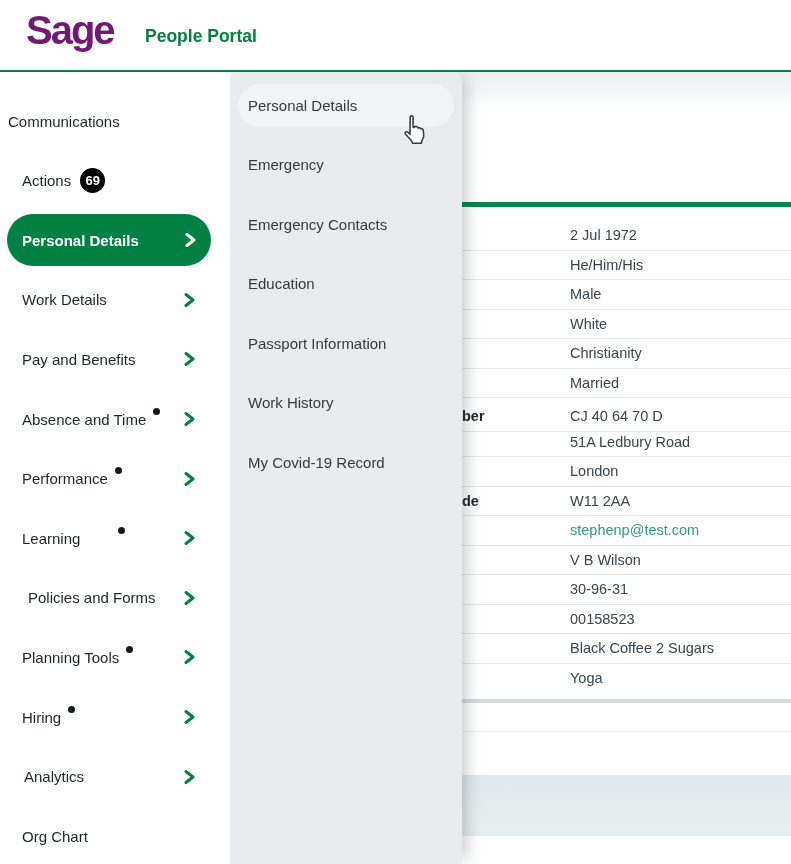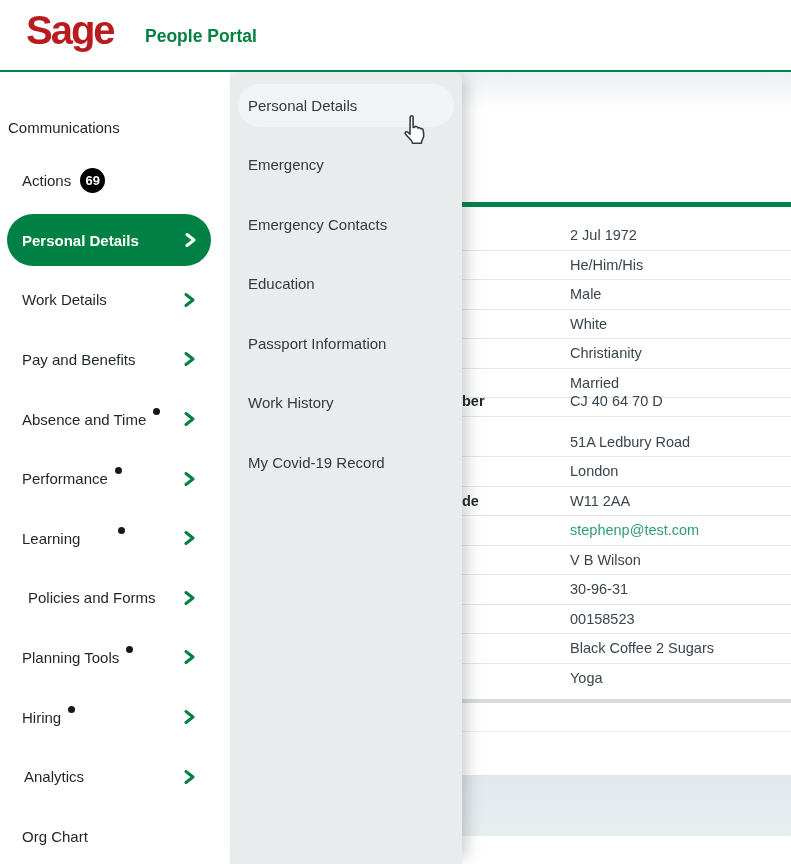--- a/index.html
+++ b/index.html
@@ -5,21 +5,21 @@
   html,body{margin:0;padding:0;}
   body{
     position:relative;width:791px;height:864px;overflow:hidden;
     background:#ffffff;font-family:"Liberation Sans",sans-serif;
     -webkit-font-smoothing:antialiased;
   }
   
   .header{position:absolute;left:0;top:0;width:791px;height:70px;background:#fff;
     border-bottom:2px solid #008348;z-index:40;}
   .logo{position:absolute;left:26px;top:4px;font-size:40px;font-weight:700;
-    letter-spacing:-2px;color:#b91c1c;line-height:52px;}
+    letter-spacing:-2px;color:#701a75;line-height:52px;}
   .app-title{position:absolute;left:145px;top:26px;font-size:17.5px;font-weight:700;
     color:#00813f;cursor:pointer;}
   
   .sidebar{position:absolute;left:0;top:72px;width:230px;height:792px;background:#fff;z-index:10;}
   .side-item{position:absolute;left:0;width:230px;height:40px;display:flex;align-items:center;
     padding-left:22px;box-sizing:border-box;font-size:15px;font-weight:500;color:#1e2428;cursor:pointer;}
   .side-item.selected{left:7px;width:204px;height:52px;border-radius:26px;background:#008143;
     color:#ffffff;font-weight:700;padding-left:15px;}
   .side-chevron{position:absolute;left:184px;top:50%;transform:translateY(-50%);display:flex;}
   .side-item.selected .side-chevron{left:178px;}
@@ -58,21 +58,21 @@
 </style>
 </head>
 <body>
 
 <header class="header">
   <span class="logo">Sage</span>
   <span class="app-title">People Portal</span>
 </header>
 
 <nav class="sidebar" id="sidebar">
-    <div class="side-item" style="top: 35px; padding-left: 8px;">
+    <div class="side-item" style="top: 29px; padding-left: 8px;">
       <span>Communications</span>
     </div>
     <div class="side-item" style="top: 88.6px;">
       <span>Actions</span>
       <span class="side-badge">69</span>
     </div>
     <div class="side-item selected" style="top: 142.2px;">
       <span>Personal Details</span>
       <span class="side-chevron">
         <svg width="11" height="15" viewBox="0 0 11 15">
@@ -183,21 +183,21 @@
         <span class="val">White</span>
       </div>
       <div class="t-row" style="top: 266.3px;">
         <span class="frag"></span>
         <span class="val">Christianity</span>
       </div>
       <div class="t-row" style="top: 295.8px;">
         <span class="frag"></span>
         <span class="val">Married</span>
       </div>
-      <div class="t-row" style="top: 314px;">
+      <div class="t-row" style="top: 329px;">
         <span class="frag">ber</span>
         <span class="val">CJ 40 64 70 D</span>
       </div>
       <div class="t-row" style="top: 354.8px;">
         <span class="frag"></span>
         <span class="val">51A Ledbury Road</span>
       </div>
       <div class="t-row" style="top: 384.3px;">
         <span class="frag"></span>
         <span class="val">London</span>

